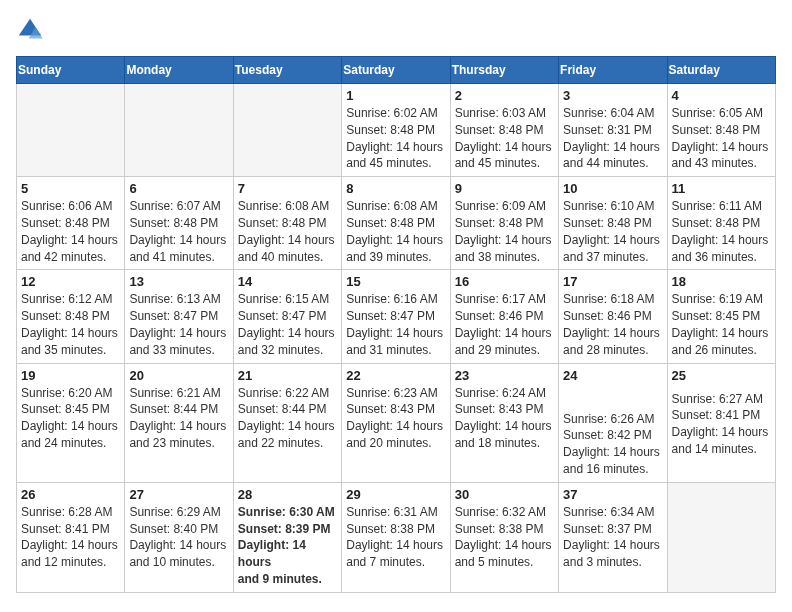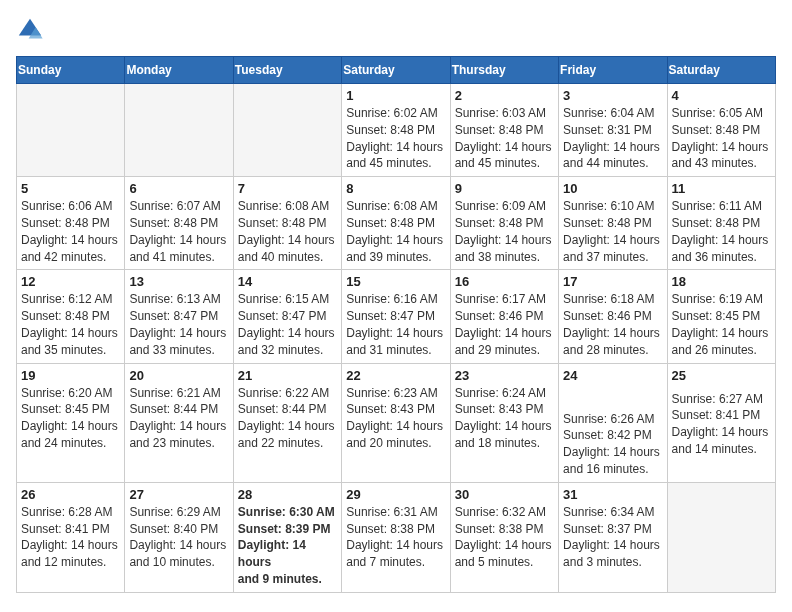--- a/index.html
+++ b/index.html
@@ -337,21 +337,21 @@
 and 7 minutes.</div>
         </td>
         <td>
           <div class="day-num">30</div>
           <div class="day-info" style="white-space: pre-line;">Sunrise: 6:32 AM
 Sunset: 8:38 PM
 Daylight: 14 hours
 and 5 minutes.</div>
         </td>
         <td>
-          <div class="day-num">31</div>
+          <div class="day-num">37</div>
           <div class="day-info" style="white-space: pre-line;">Sunrise: 6:34 AM
 Sunset: 8:37 PM
 Daylight: 14 hours
 and 3 minutes.</div>
         </td>
         <td class="empty"></td>
       </tr>
     </tbody>
 </table>
 

